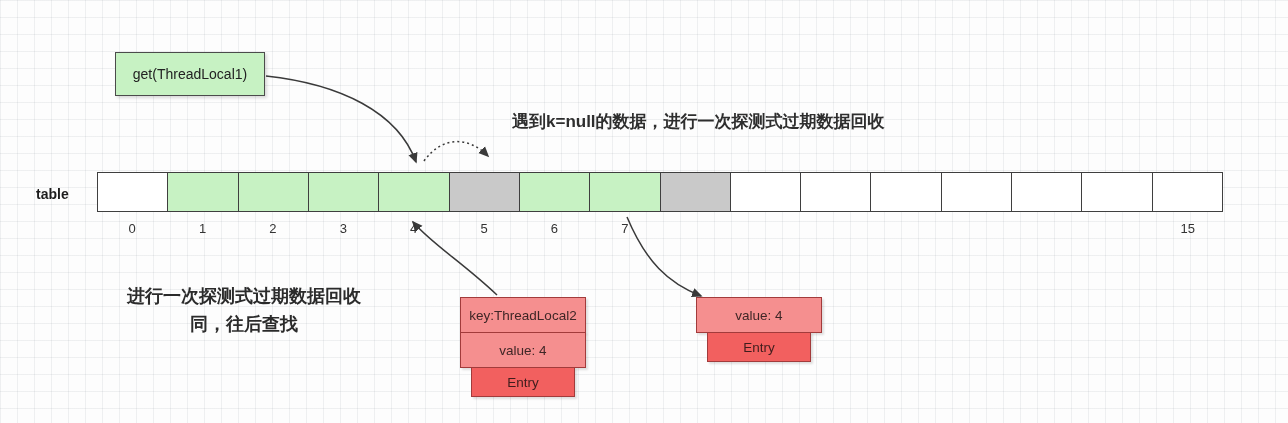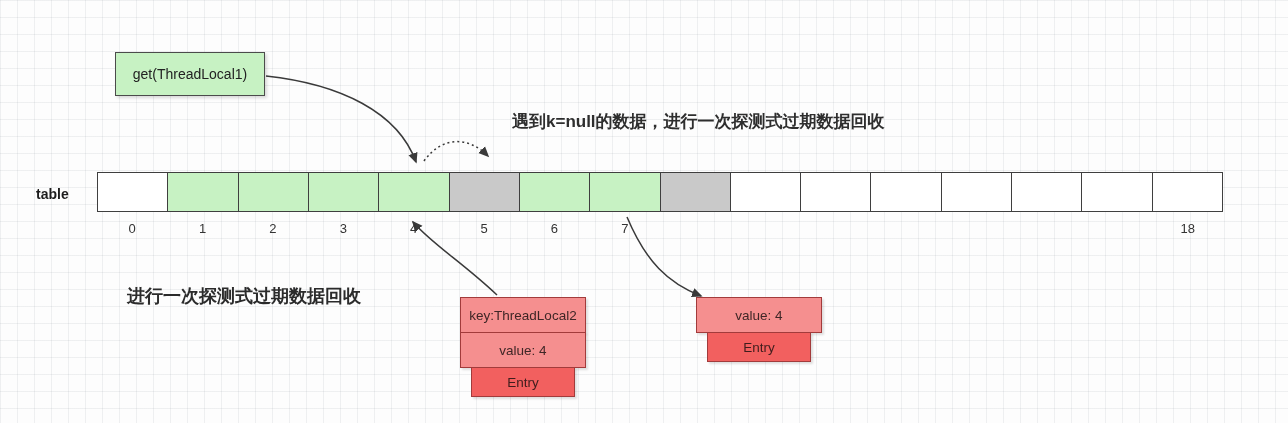--- a/index.html
+++ b/index.html
@@ -122,25 +122,26 @@
       <div class="cell-label">5</div>
       <div class="cell-label">6</div>
       <div class="cell-label">7</div>
       <div class="cell-label"></div>
       <div class="cell-label"></div>
       <div class="cell-label"></div>
       <div class="cell-label"></div>
       <div class="cell-label"></div>
       <div class="cell-label"></div>
       <div class="cell-label"></div>
-      <div class="cell-label">18</div>
+      <div class="cell-label">15</div>
     </div>
 
   <div class="left-annotation">
     <div>进行一次探测式过期数据回收</div>
+    <div>同，往后查找</div>
   </div>
 
   <div class="entry-box" style="left:460px;top:297px;">
     <div class="entry-row">key:ThreadLocal2</div>
     <div class="entry-row">value: 4</div>
     <div class="entry-footer">Entry</div>
   </div>
 
   <div class="entry-box" style="left:696px;top:297px;">
     <div class="entry-row">value: 4</div>

